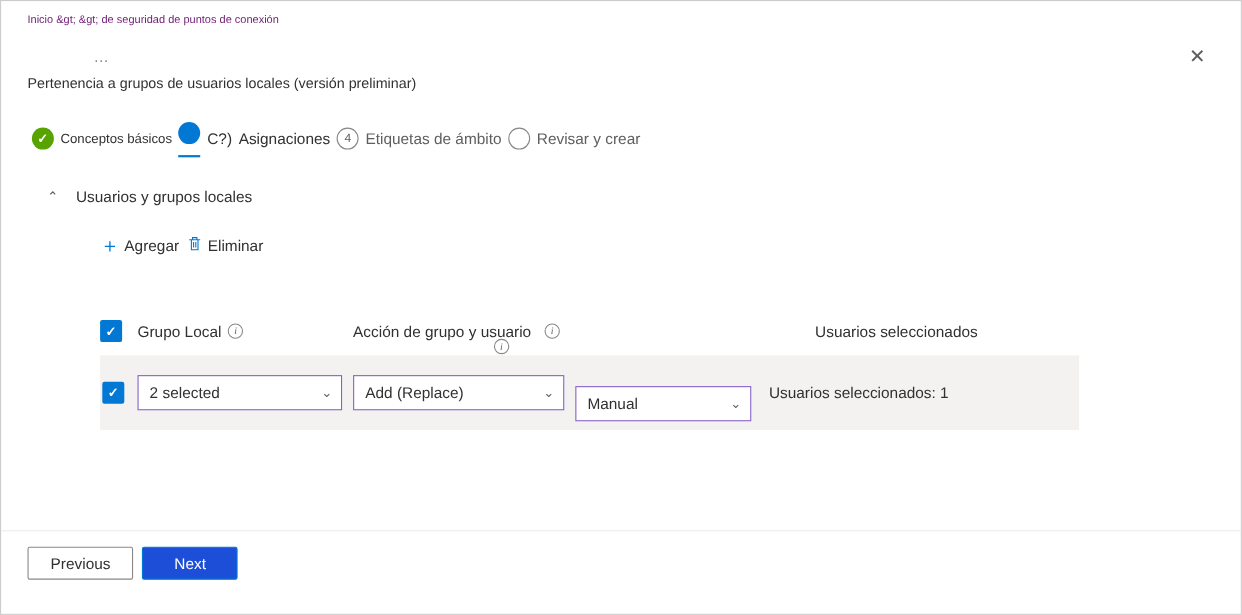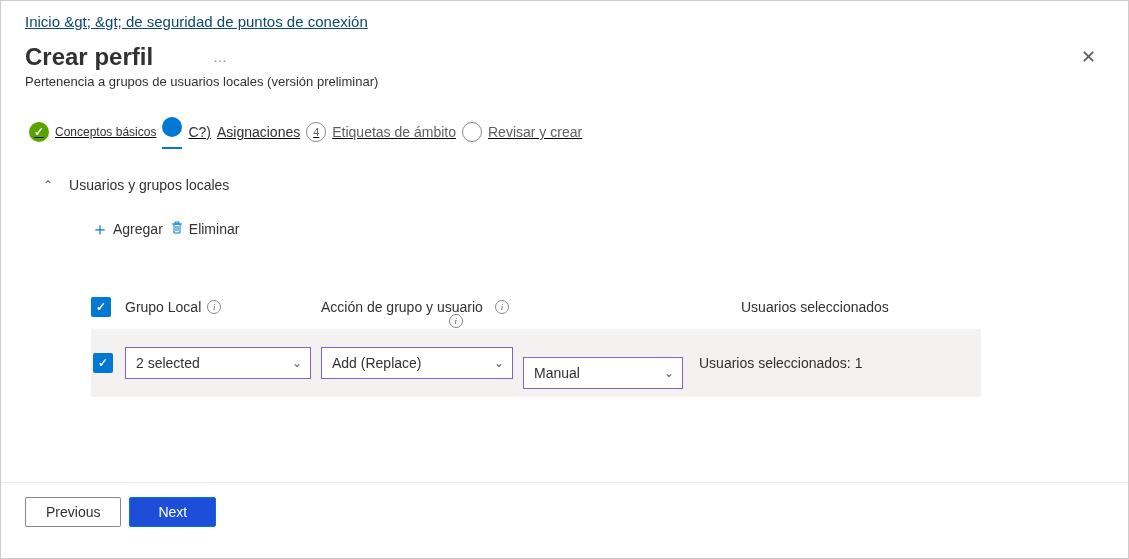--- a/index.html
+++ b/index.html
@@ -1,27 +1,27 @@
 <!DOCTYPE html>
 <html><head>
   <meta charset="utf-8">
   <style>
     * { box-sizing: border-box; margin: 0; padding: 0; font-family: 'Segoe UI', sans-serif; }
     body { width: 1129px; height: 559px; border: 1px solid #ccc; position: relative; background: #fff; }
     
-    .breadcrumb { padding: 12px 24px 4px; font-size: 15px; color: #0c4a6e; text-decoration: underline; }
+    .breadcrumb { padding: 12px 24px 4px; font-size: 10px; color: #701a75; }
     
     .header-row { padding: 8px 24px 2px; display: flex; align-items: center; justify-content: space-between; }
     .title { font-size: 24px; font-weight: 600; color: #323130; }
     .title-dots { color: #888; margin-left: 60px; font-size: 14px; letter-spacing: 1px; }
     .close-x { font-size: 18px; color: #605e5c; cursor: pointer; padding: 4px 8px; }
     
     .subtitle { padding: 0 24px 18px; font-size: 13px; color: #323130; }
     
-    .stepper { display: flex; align-items: center; padding: 10px 28px 0; gap: 6px; border-bottom: none; text-decoration: underline; }
+    .stepper { display: flex; align-items: center; padding: 10px 28px 0; gap: 6px; border-bottom: none; }
     .step { display: flex; align-items: center; gap: 6px; font-size: 14px; }
     .step-circle { width: 20px; height: 20px; border-radius: 50%; display: flex; align-items: center; justify-content: center; font-size: 11px; }
     .circle-done { background: #57a300; color: #fff; }
     .circle-done::before { content: "✓"; font-weight: bold; font-size: 12px; }
     .circle-active { background: #0078d4; color: #fff; }
     .circle-pending { border: 1px solid #888; color: #605e5c; background: #fff; }
     .step-label { color: #323130; }
     .step-label.active { color: #0078d4; }
     .step-label.gray { color: #605e5c; }
     .underline-active { position: absolute; bottom: -2px; left: 0; right: 0; height: 2px; background: #0078d4; }
@@ -65,21 +65,20 @@
     .btn-secondary { background: #fff; border: 1px solid #8a8886; color: #323130; }
     .btn-primary { background: #1d4ed8; border: 1px solid #0078d4; color: #fff; padding: 6px 28px; }
   </style>
 </head>
 <body>
 
 <div class="breadcrumb">Inicio &amp;gt;   &amp;gt; de seguridad de puntos de conexión</div>
 
 <div class="header-row">
   <div style="display:flex;align-items:center;">
-    <div class="title">Crear perfil</div>
     <div class="title-dots">…</div>
   </div>
   <div class="close-x">✕</div>
 </div>
 
 <div class="subtitle">Pertenencia a grupos de usuarios locales (versión preliminar)</div>
 
 <div class="stepper">
   <div class="step">
     <div class="step-circle circle-done"></div>

